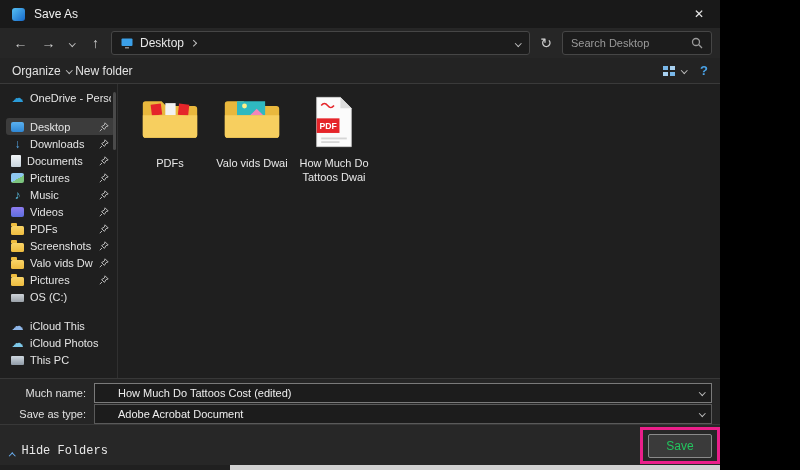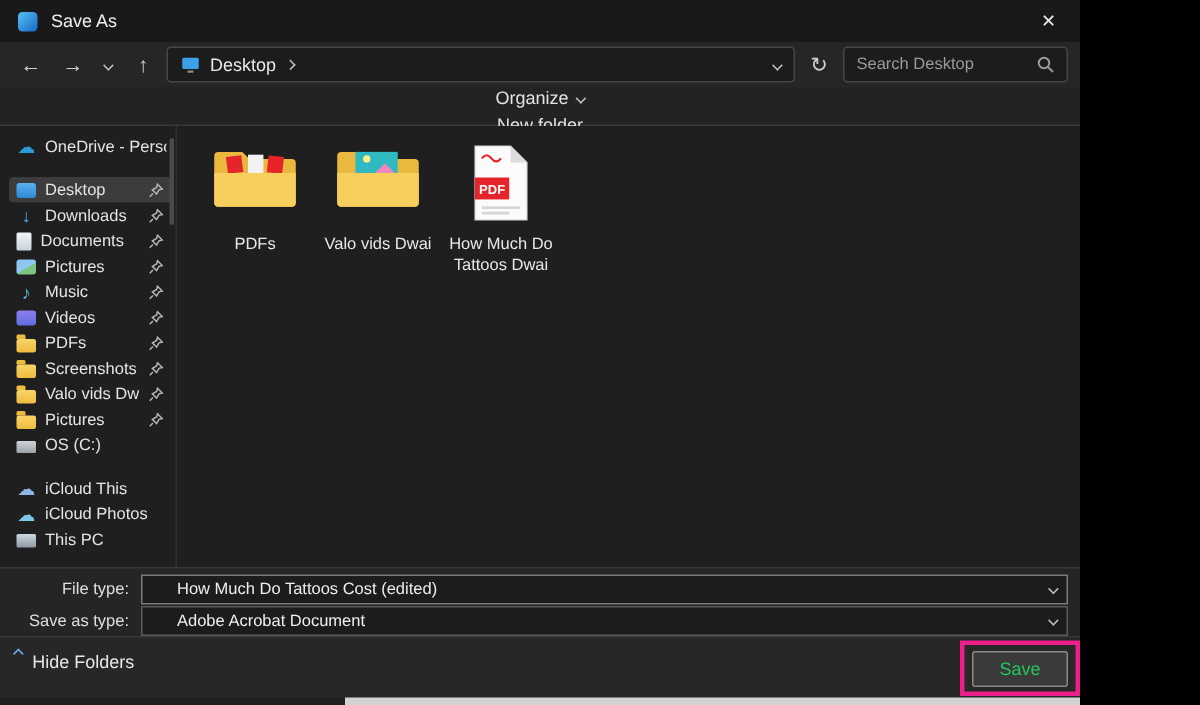--- a/index.html
+++ b/index.html
@@ -36,21 +36,21 @@
   .refresh-btn { width:26px; height:24px; background:transparent; border:none; color:#cfcfcf;
                  font-size:14px; cursor:pointer; }
   .search { width:150px; height:24px; background:#1c1c1c; border:1px solid #464646; border-radius:3px;
             display:flex; align-items:center; padding:0 8px; flex:none; }
   .search input { flex:1; min-width:0; background:transparent; border:none; outline:none;
                   color:#ddd; font-size:11px; font-family:inherit; }
   .search input::placeholder { color:#9a9a9a; }
 
   
   .toolbar { position:absolute; top:58px; left:0; right:0; height:26px; background:#232323;
-             border-bottom:1px solid #3a3a3a; display:flex; align-items:center; padding:0 12px; gap:4px;flex-direction:column; }
+             border-bottom:1px solid #3a3a3a; display:flex; align-items:center; padding:0 12px; gap:4px; }
   .tool-btn { background:transparent; border:none; color:#e2e2e2; font-size:12px; font-family:inherit;
               display:flex; align-items:center; gap:6px; cursor:pointer; }
   .tool-right { margin-left:auto; display:flex; align-items:center; gap:14px; }
   .help-glyph { color:#4aa3e8; font-weight:bold; font-size:13px; }
 
   
   .body { position:absolute; top:84px; left:0; right:0; height:294px; display:flex; background:#1f1f1f; }
   .sidebar { width:118px; flex:none; padding:5px 2px 4px 6px; border-right:1px solid #303030;
              position:relative; overflow:hidden; }
   .sb-thumb { position:absolute; right:1px; top:8px; width:3px; height:58px; background:#4a4a4a; border-radius:2px; }
@@ -97,21 +97,21 @@
   .combo input, .combo .combo-text { width:100%; height:20px; background:#1c1c1c; color:#eee;
             border:1px solid #7a7a7a; font-size:11px; font-family:inherit; padding:0 20px 0 23px;
             display:block; line-height:18px; outline:none; }
   .combo.type-combo .combo-text { border-color:#5a5a5a; }
   .combo .chev { position:absolute; right:8px; top:7px; }
 
   
   .footer { position:absolute; top:424px; left:0; right:0; height:41px; background:#272727;
             border-top:1px solid #383838; }
   .hide-folders { position:absolute; left:10px; top:9px; height:24px; background:transparent; border:none;
-                  color:#e8e8e8; font-size:12px; font-family:Liberation Sans, sans-serif; display:flex; align-items:flex-start;
+                  color:#e8e8e8; font-size:12px; font-family:Liberation Mono, monospace; display:flex; align-items:flex-end;
                   gap:7px; cursor:pointer; }
   .hide-folders .chev { border-color:#6ab0f3; }
   .btn { position:absolute; top:9px; width:64px; height:24px; background:#3a3a3a; border:1px solid #8a8a8a;
          border-radius:2px; color:#22c55e; font-size:12px; font-family:inherit; cursor:pointer; }
   .btn.save { left:648px; }
   .btn.cancel { left:722px; }
   .annotation { position:absolute; left:640px; top:427px; width:80px; height:37px;
                 border:3px solid #ea1f8a; z-index:6; pointer-events:none; }
 
   .taskbar-sliver { position:absolute; left:230px; right:0; bottom:0; height:5px; background:#d2d2d2; }
@@ -330,21 +330,21 @@
               <rect x="9" y="50" width="20" height="2" fill="#d6d6d6"></rect>
             </svg>
           </div>
           <div class="file-label">How Much Do Tattoos Dwai</div>
         </div>
     </div>
   </div>
 
   <div class="fields">
     <div class="field-row">
-      <span class="field-label">File type:</span>
+      <span class="field-label">Much name:</span>
       <div class="combo">
         <input type="text" value="How Much Do Tattoos Cost (edited)" style="">
         <span class="chev tiny"></span>
       </div>
     </div>
     <div class="field-row">
       <span class="field-label">Save as type:</span>
       <div class="combo type-combo">
         <span class="combo-text">Adobe Acrobat Document</span>
         <span class="chev tiny"></span>

